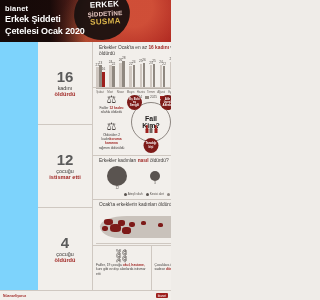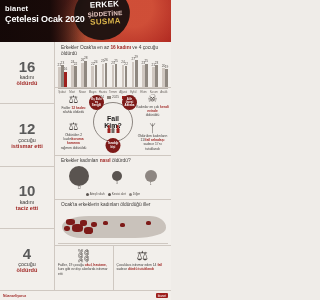--- a/index.html
+++ b/index.html
@@ -34,21 +34,21 @@
   .hdr-poster{position:absolute;left:82px;top:1px;z-index:7;width:46px;
     text-align:center;line-height:8.5px;transform:rotate(-3deg);}
   .hp1{font-size:8px;font-weight:bold;color:#fff;letter-spacing:.3px;}
   .hp2{font-size:6.2px;font-weight:bold;color:#e8c9c3;letter-spacing:.2px;}
   .hp3{font-size:8px;font-weight:bold;color:#d8b24a;letter-spacing:.3px;}
   .hdr-right{position:absolute;right:2px;top:9px;z-index:6;
     font-size:8px;font-weight:bold;color:rgba(70,10,8,.75);
     letter-spacing:.5px;line-height:9px;text-align:right;}
 
   
-  .body{display:flex;width:171px;height:248px;}
+  .body{display:flex;width:171px;height:248px;margin-left:38px;}
   .left{width:55px;border-right:1px solid #cfc8c1;box-sizing:border-box;
     display:flex;flex-direction:column;background:#f2efeb;}
   .right{width:116px;box-sizing:border-box;background:#f2efeb;}
 
   
   .stat{flex:1;display:flex;flex-direction:column;align-items:center;
     justify-content:center;border-bottom:1px solid #cfc8c1;padding:1px 2px;
     box-sizing:border-box;text-align:center;}
   .stat:last-child{border-bottom:none;}
   .stat-num{font-size:15px;font-weight:bold;color:#5a5a5a;line-height:15px;}
@@ -150,20 +150,21 @@
 <body>
 
 <div id="page">
 
   <div class="header">
     <div class="hdr-photo"></div>
     <div class="hdr-dark"></div>
     <div class="hdr-blob"></div>
     <div class="hdr-text">
       <div class="brand">bianet</div>
+      <div class="htitle">Erkek Şiddeti</div>
       <div class="htitle">Çetelesi Ocak 2020</div>
     </div>
     <div class="hdr-poster">
       <div class="hp1">ERKEK</div>
       <div class="hp2">ŞİDDETİNE</div>
       <div class="hp3">SUSMA</div>
     </div>
   </div>
 
   <div class="body">
@@ -171,25 +172,20 @@
     <div class="left">
       <div class="stat">
         <div class="stat-num">16</div>
         <div class="stat-lbl">kadını</div>
         <div class="stat-red">öldürdü</div>
       </div>
       <div class="stat">
         <div class="stat-num">12</div>
         <div class="stat-lbl">çocuğu</div>
         <div class="stat-red">istismar etti</div>
-      </div>
-      <div class="stat">
-        <div class="stat-num">10</div>
-        <div class="stat-lbl">kadını</div>
-        <div class="stat-red">taciz etti</div>
       </div>
       <div class="stat">
         <div class="stat-num">4</div>
         <div class="stat-lbl">çocuğu</div>
         <div class="stat-red">öldürdü</div>
       </div>
     </div>
 
     <div class="right">
 

